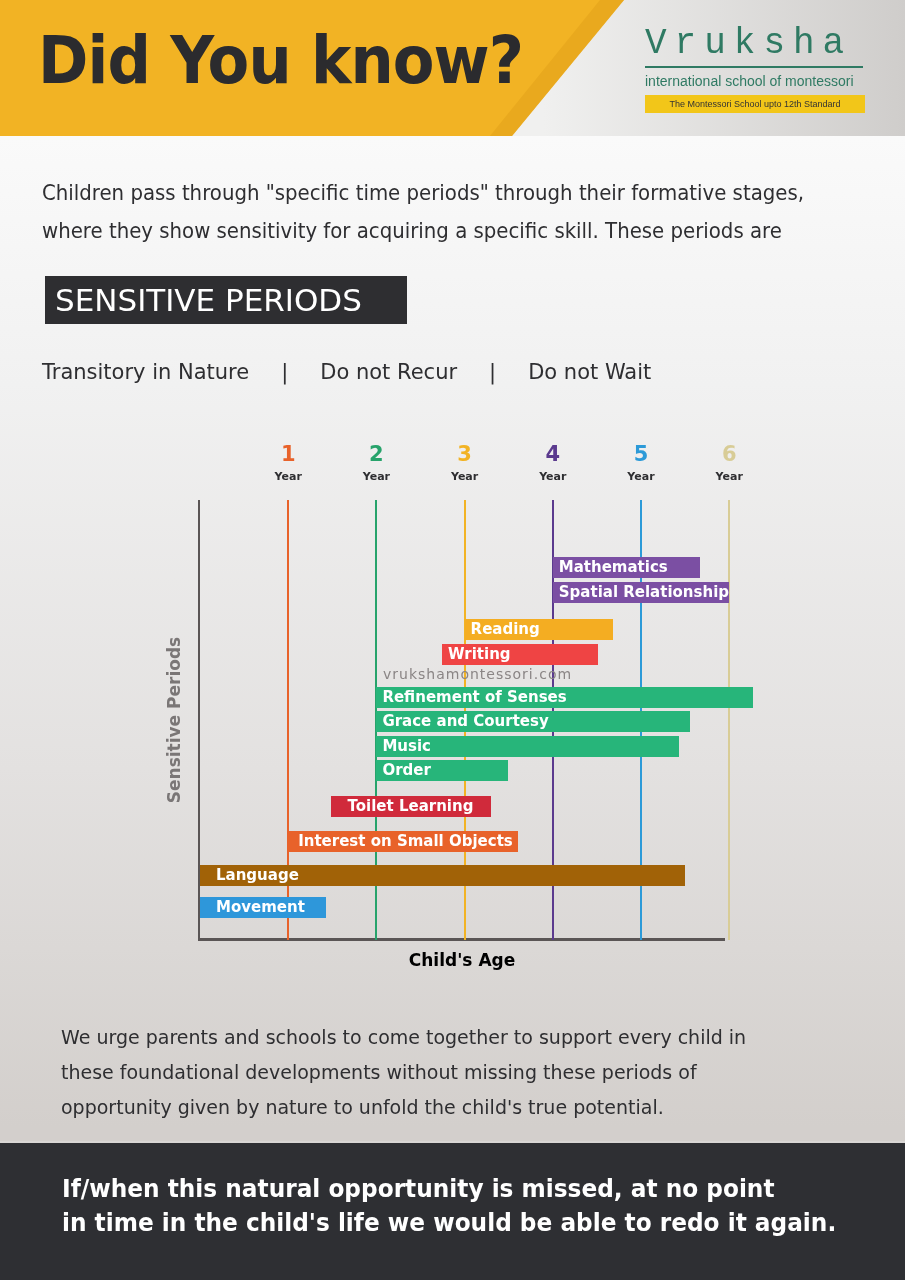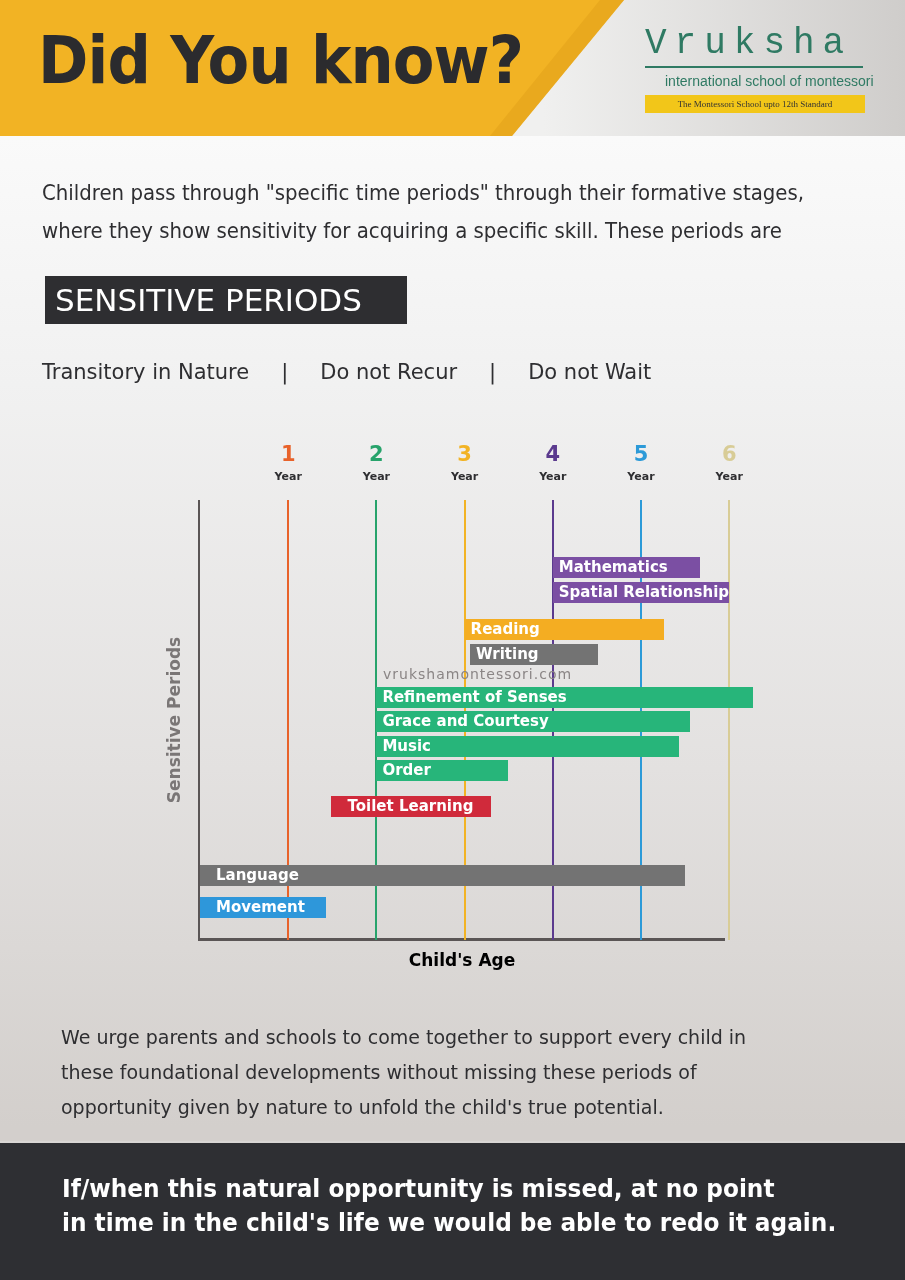--- a/index.html
+++ b/index.html
@@ -10,22 +10,22 @@
     position: relative;
     color: #2d2d2f;
   }
   .header { position: absolute; left: 0; top: 0; width: 905px; height: 136px; background: linear-gradient(90deg,#f0f0ef 60%, #cfcdcb 100%); overflow: hidden; }
   .header .band { position: absolute; left: 0; top: 0; width: 905px; height: 136px; background: #f2b324; clip-path: polygon(0 0, 624px 0, 512px 136px, 0 136px); }
   .header .band-shade { position: absolute; left: 0; top: 0; width: 905px; height: 136px; background: #e3a21a; clip-path: polygon(600px 0, 624px 0, 512px 136px, 490px 136px); opacity: .6; }
   .headline { position: absolute; left: 38px; top: 22px; font-family: "DejaVu Sans", sans-serif; font-weight: bold; font-size: 66px; letter-spacing: -1px; color: #2b2b2e; transform: scaleX(0.92); transform-origin: left top; white-space: nowrap; }
   .logo { position: absolute; left: 645px; top: 24px; width: 222px; }
   .logo-name { font-family: Liberation Mono, monospace; font-size: 36px; color: #2f7a63; letter-spacing: 8px; line-height: 40px; }
   .logo-rule { height: 2px; background: #2f7a63; margin-top: 2px; width: 218px; }
-  .logo-sub { font-family: "Liberation Sans", sans-serif; font-size: 14px; color: #2f7a63; margin-top: 5px; white-space: nowrap; margin-left: 20px; }
-  .logo-tag { margin-top: 6px; margin-left: 0; width: 220px; height: 18px; background: #f2c619; font-family: Liberation Serif, serif; font-size: 9px; color: #333; text-align: center; line-height: 18px; white-space: nowrap; }
+  .logo-sub { font-family: "Liberation Sans", sans-serif; font-size: 14px; color: #2f7a63; margin-top: 5px; white-space: nowrap; }
+  .logo-tag { margin-top: 6px; margin-left: 0; width: 220px; height: 18px; background: #f2c619; font-family: Liberation Sans, sans-serif; font-size: 9px; color: #333; text-align: center; line-height: 18px; white-space: nowrap; }
 
   .intro { position: absolute; left: 42px; top: 174px; width: 850px; font-size: 21px; line-height: 38px; color: #2e2e31; transform: scaleX(0.94); transform-origin: left top; white-space: nowrap; }
   .sp-title { position: absolute; left: 45px; top: 276px; width: 362px; height: 48px; background: #2e2e31; color: #fff; font-size: 31px; line-height: 48px; padding-left: 10px; white-space: nowrap; }
   .traits { position: absolute; left: 42px; top: 360px; font-size: 21px; color: #2e2e31; white-space: nowrap; display: flex; }
   .traits span { display: inline-block; }
   .traits .sep { margin: 0 32px; }
 
   .chart { position: absolute; left: 0; top: 430px; width: 905px; height: 560px; }
   .year-label { position: absolute; width: 60px; text-align: center; font-weight: bold; }
   .year-label .num { font-size: 21px; line-height: 24px; display: block; }
@@ -100,28 +100,29 @@
       <span class="yr">Year</span>
     </div>
     <div class="vline" style="left: 640px; background: rgb(44, 154, 216);"></div>
     <div class="year-label" style="left: 699.2px; top: 12px;">
       <span class="num" style="color: rgb(216, 204, 150);">6</span>
       <span class="yr">Year</span>
     </div>
     <div class="vline" style="left: 728.2px; background: rgb(216, 204, 150);"></div>
     <div class="bar" style="left: 552.8px; width: 147.294px; top: 127px; background: rgb(123, 79, 163);">Mathematics</div>
     <div class="bar" style="left: 552.8px; width: 176.4px; top: 152px; background: rgb(123, 79, 163);">Spatial Relationship</div>
-    <div class="bar" style="left: 464.6px; width: 199px; top: 189px; background: rgb(244, 173, 34);">Reading</div>
-    <div class="bar" style="left: 470px; width: 128px; top: 214px; background: #737373;">Writing</div>
+    <div class="bar" style="left: 464.6px; width: 148px; top: 189px; background: rgb(244, 173, 34);">Reading</div>
+    <div class="bar" style="left: 442px; width: 156px; top: 214px; background: #ef4444;">Writing</div>
     <div class="bar" style="left: 376.4px; width: 377px; top: 257px; background: rgb(39, 181, 122);">Refinement of Senses</div>
     <div class="bar" style="left: 376.4px; width: 313.11px; top: 281px; background: rgb(39, 181, 122);">Grace and Courtesy</div>
     <div class="bar" style="left: 376.4px; width: 303px; top: 306px; background: rgb(39, 181, 122);">Music</div>
     <div class="bar" style="left: 376.4px; width: 132px; top: 330px; background: rgb(39, 181, 122);">Order</div>
     <div class="bar" style="left: 330.536px; width: 160.524px; top: 366px; background: rgb(208, 42, 59); padding-left: 17px;">Toilet Learning</div>
-    <div class="bar" style="left: 200px; width: 485.1px; top: 435px; background: #737373; padding-left: 16px;">Language</div>
+    <div class="bar" style="left: 288.2px; width: 229.32px; top: 401px; background: rgb(232, 98, 42); padding-left: 10px;">Interest on Small Objects</div>
+    <div class="bar" style="left: 200px; width: 485.1px; top: 435px; background: #a16207; padding-left: 16px;">Language</div>
     <div class="bar" style="left: 200px; width: 126.126px; top: 467px; background: rgb(46, 151, 218); padding-left: 16px;">Movement</div>
   </div>
 
 <div class="watermark">vrukshamontessori.com</div>
 <div class="ylabel">Sensitive Periods</div>
 <div class="xlabel">Child's Age</div>
 
 <div class="outro">
   <div>We urge parents and schools to come together to support every child in</div>
   <div>these foundational developments without missing these periods of</div>

